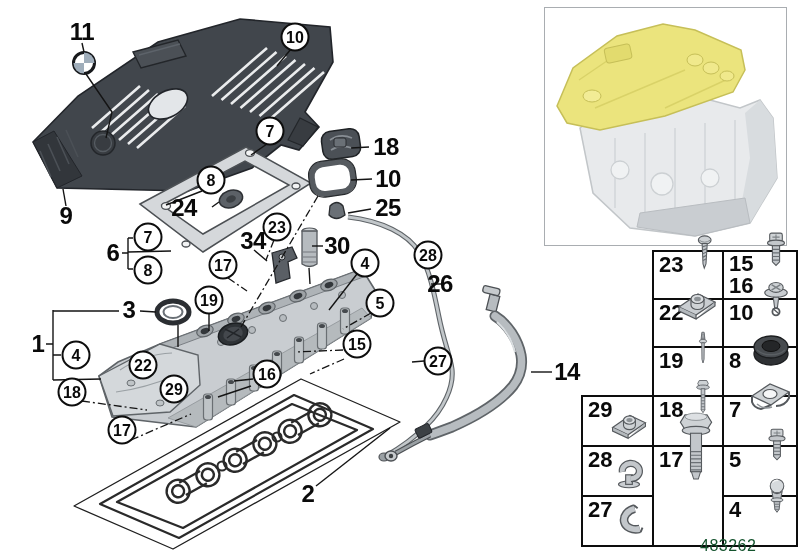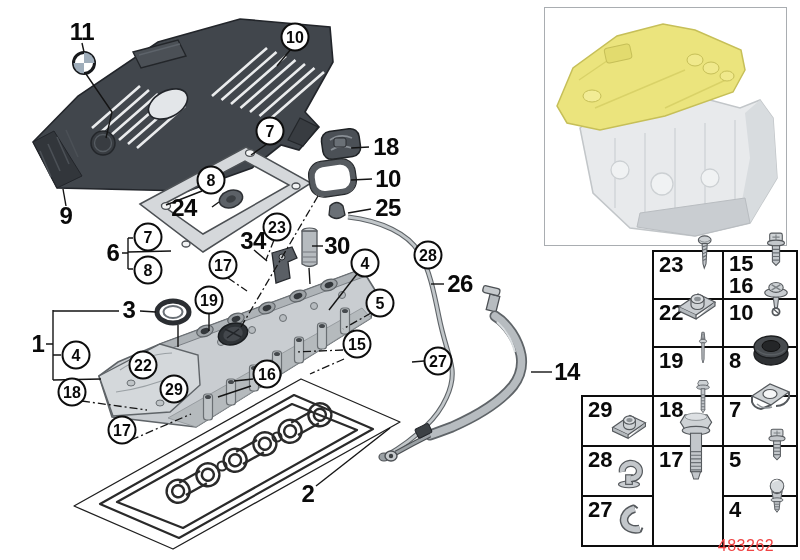--- a/index.html
+++ b/index.html
@@ -17,22 +17,22 @@
   #thumb{position:absolute;left:544px;top:7px;width:243px;height:239px;border:1.5px solid #a9adb1;
          background:#fff;box-sizing:border-box;}
   
   #ftable{position:absolute;left:581px;top:250px;border-collapse:collapse;table-layout:fixed;}
   #ftable td{border:2px solid #0d0d0d;padding:0;vertical-align:top;}
   #ftable td.empty{border:none;}
   .cell{position:relative;width:100%;height:100%;}
   .cellnum{position:absolute;left:5px;top:2px;font-size:22px;font-weight:bold;color:#0a0a0a;line-height:22px;}
   .cellicon{position:absolute;right:2px;top:50%;transform:translateY(-50%);}
   .c2icon{right:4px;}
-  #docnum{position:absolute;left:700px;top:537px;width:92px;text-align:center;
-          font-size:16px;color:#ef4444;letter-spacing:0.5px;}
+  #docnum{position:absolute;left:700px;top:537px;width:92px;text-align:left;
+          font-size:16px;color:#14532d;letter-spacing:0.5px;}
 </style>
 </head>
 <body>
 
 <div id="stage">
 
 <svg class="art" width="800" height="560" viewBox="0 0 800 560">
 
   <g>
     <path d="M33,142 L78,96 L158,42 L240,19 L330,27 L333,62 L305,112 L319,127 L299,150 L281,145 L252,168 L188,191 L57,188 Z" fill="#41464c" stroke="#22252a" stroke-width="1.6"></path>
@@ -447,21 +447,21 @@
 <div class="co circ" style="left:211px;top:180px">8</div>
 <div class="co plain" style="left:113px;top:253px">6</div>
 <div class="co circ" style="left:148px;top:237px">7</div>
 <div class="co circ" style="left:148px;top:270px">8</div>
 <div class="co plain" style="left:253px;top:241px">34</div>
 <div class="co circ" style="left:277px;top:227px">23</div>
 <div class="co plain" style="left:337px;top:246px">30</div>
 <div class="co circ" style="left:223px;top:265px">17</div>
 <div class="co circ" style="left:365px;top:263px">4</div>
 <div class="co circ" style="left:428px;top:255px">28</div>
-<div class="co plain" style="left:460px;top:284px">26</div>
+<div class="co plain" style="left:440px;top:284px">26</div>
 <div class="co circ" style="left:209px;top:300px">19</div>
 <div class="co circ" style="left:380px;top:303px">5</div>
 <div class="co plain" style="left:129px;top:310px">3</div>
 <div class="co plain" style="left:38px;top:344px">1</div>
 <div class="co circ" style="left:76px;top:355px">4</div>
 <div class="co circ" style="left:143px;top:365px">22</div>
 <div class="co circ" style="left:357px;top:344px">15</div>
 <div class="co circ" style="left:267px;top:374px">16</div>
 <div class="co circ" style="left:174px;top:389px">29</div>
 <div class="co circ" style="left:72px;top:392px">18</div>

